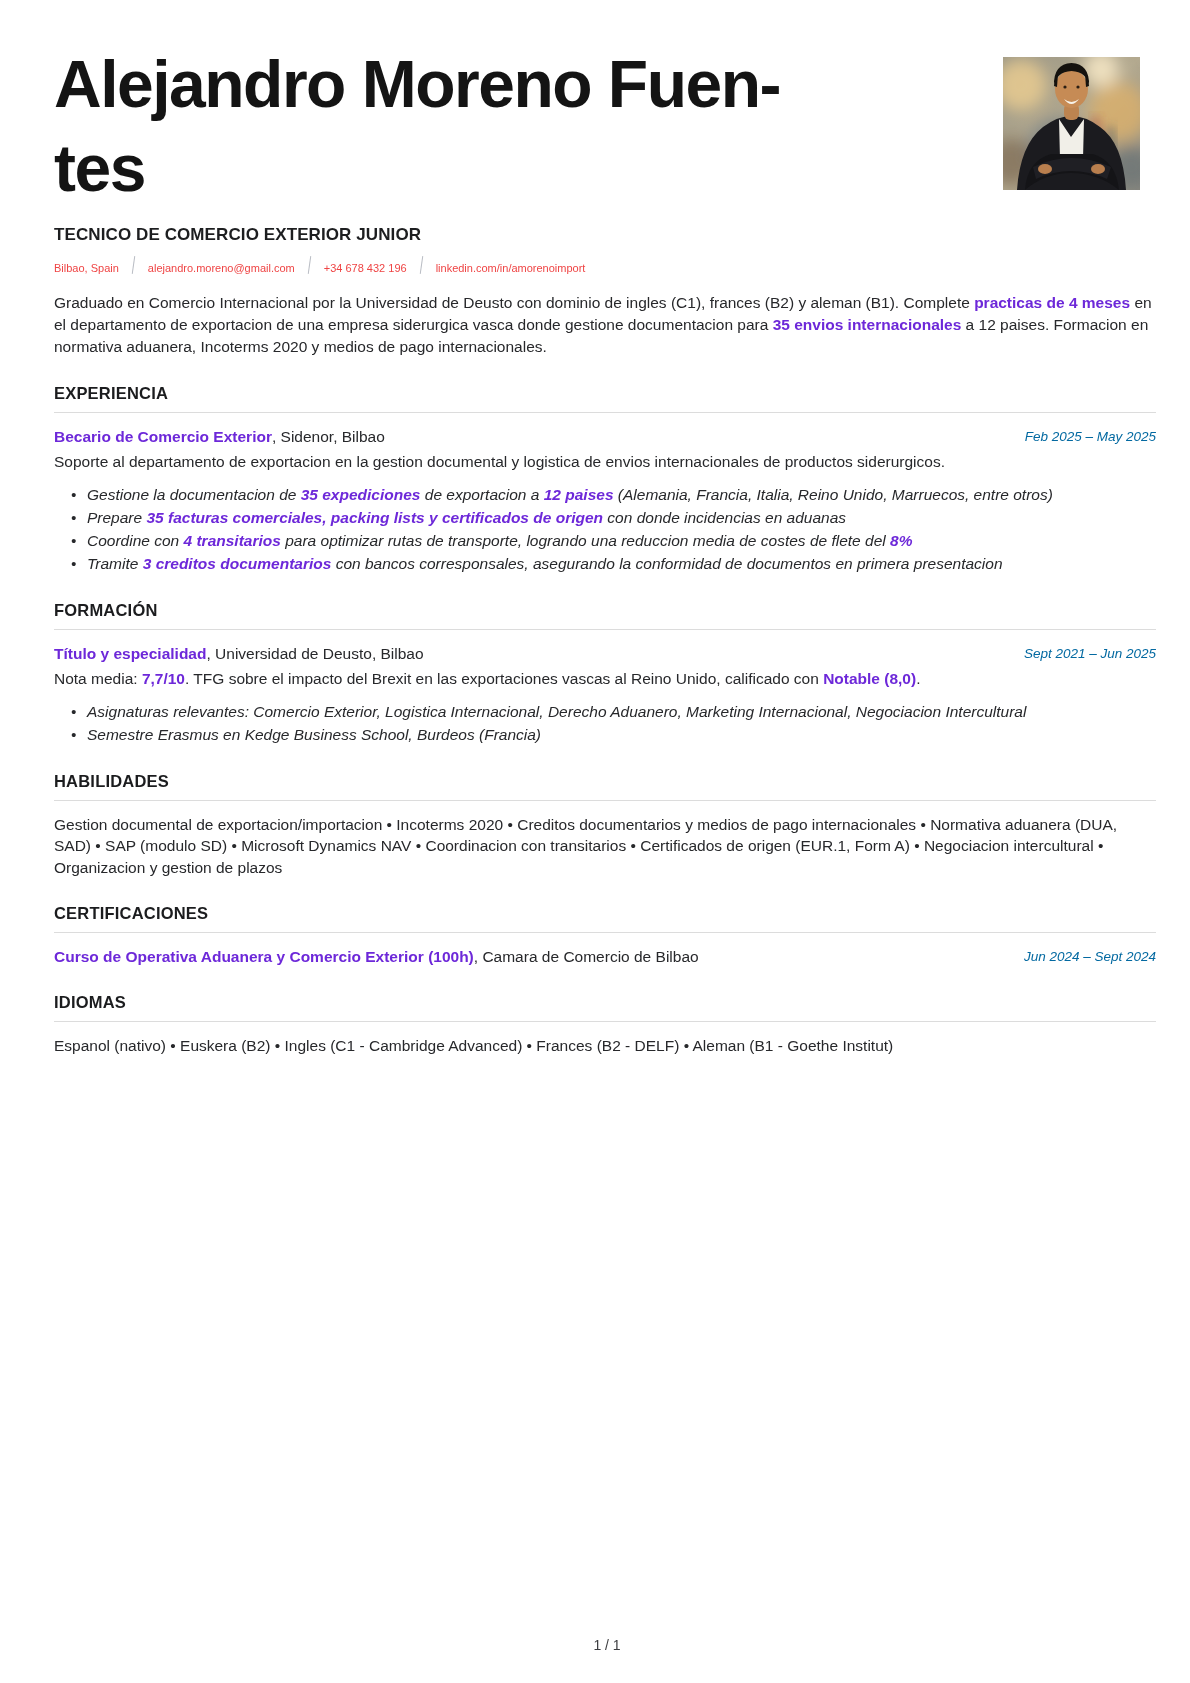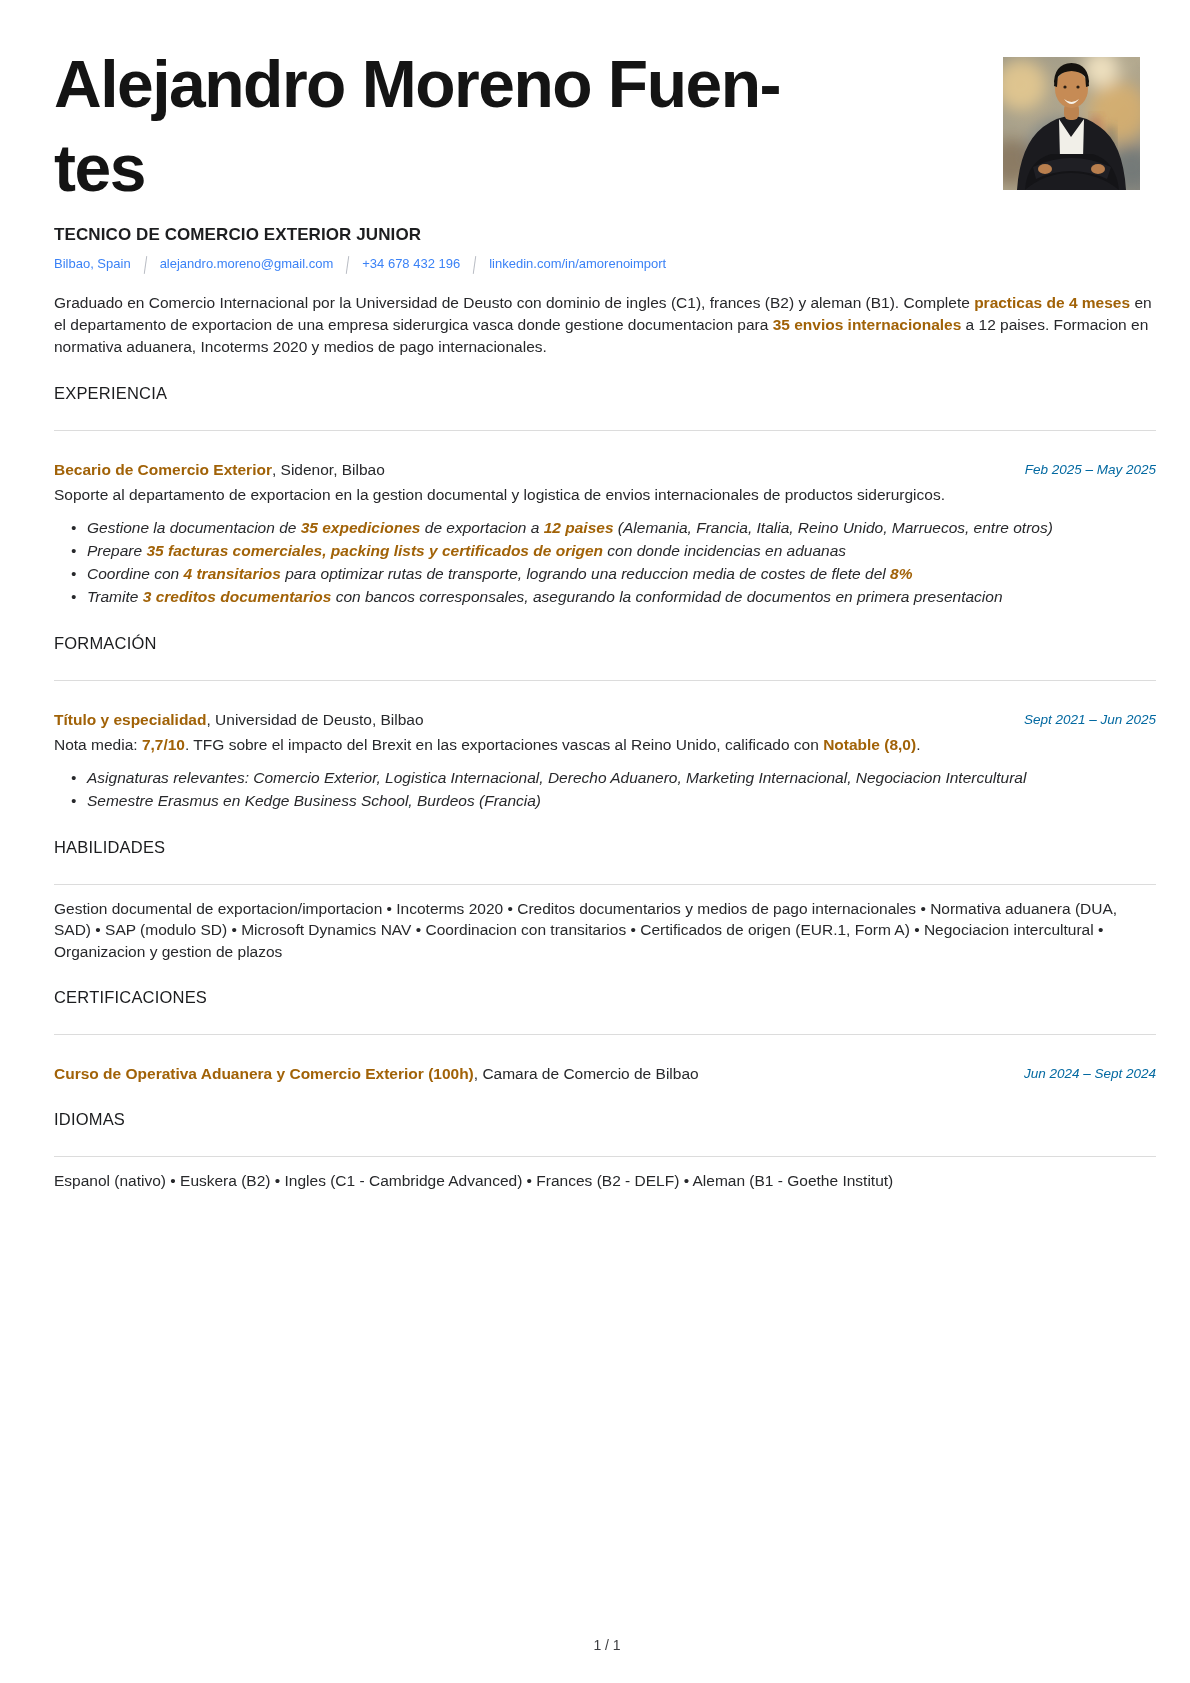--- a/index.html
+++ b/index.html
@@ -34,60 +34,60 @@
 
   .job-title {
     margin-top: 14px;
     font-size: 17px;
     font-weight: 700;
     color: #1d1e20;
     letter-spacing: 0.1px;
   }
   .contact-line {
     margin-top: 11px;
-    font-size: 13px;
-    color: #3b82f6;
+    font-size: 11px;
+    color: #ef4444;
     display: flex;
-    align-items: flex-start;
+    align-items: flex-end;
   }
   .contact-line .sep {
     display: inline-block;
     width: 1px; height: 18px;
     background: #b9bdc4;
     margin: 0 14px;
     transform: rotate(8deg);
   }
   .summary {
     margin-top: 18px;
     font-size: 15.5px;
     line-height: 22px;
     color: #27282b;
   }
 
   
   .sec { margin-top: 26px; }
   .sec-title {
     font-size: 16.5px;
-    font-weight: 400;
+    font-weight: 700;
     color: #1b1c1e;
     letter-spacing: 0.2px;
-    padding-bottom: 27px;
+    padding-bottom: 9px;
     border-bottom: 1px solid #dcdcdc;
     margin-top: 24px;
   }
   .entry-row {
-    margin-top: 28px;
+    margin-top: 13px;
     display: flex;
     justify-content: space-between;
     align-items: flex-start;
     font-size: 15.5px;
     line-height: 21px;
     color: #27282b;
   }
-  .entry-row .entry-name b, strong { font-weight: 700; color: #a16207; }
+  .entry-row .entry-name b, strong { font-weight: 700; color: #6d28d9; }
   .entry-date {
     font-size: 13.5px;
     font-style: italic;
     color: #0369a1;
     white-space: nowrap;
     margin-left: 20px;
   }
   .entry-desc {
     margin-top: 4px;
     font-size: 15.5px;

